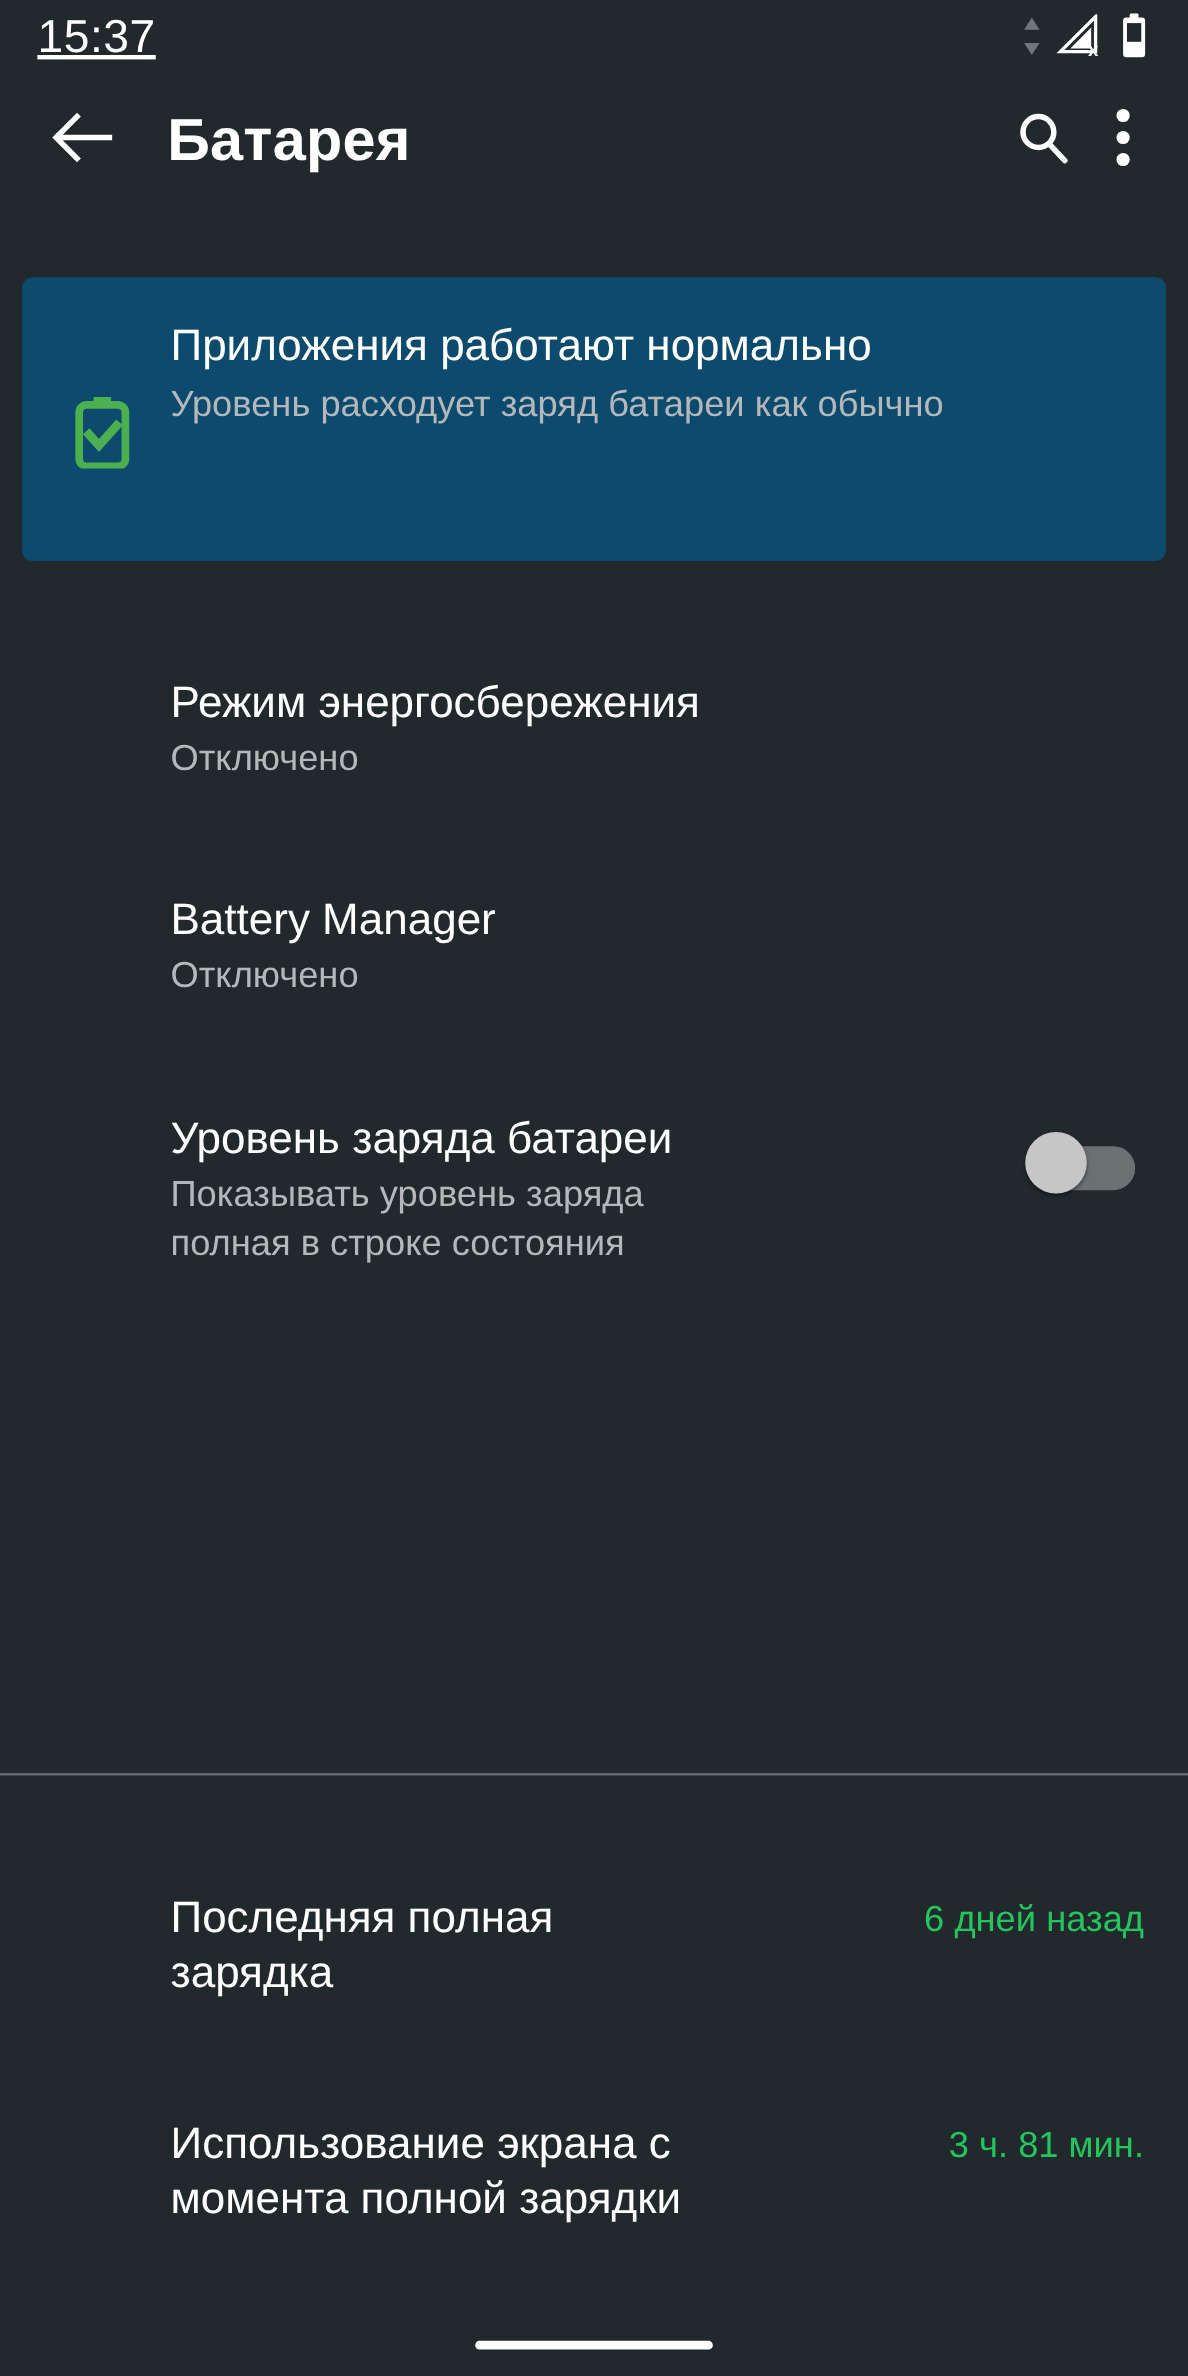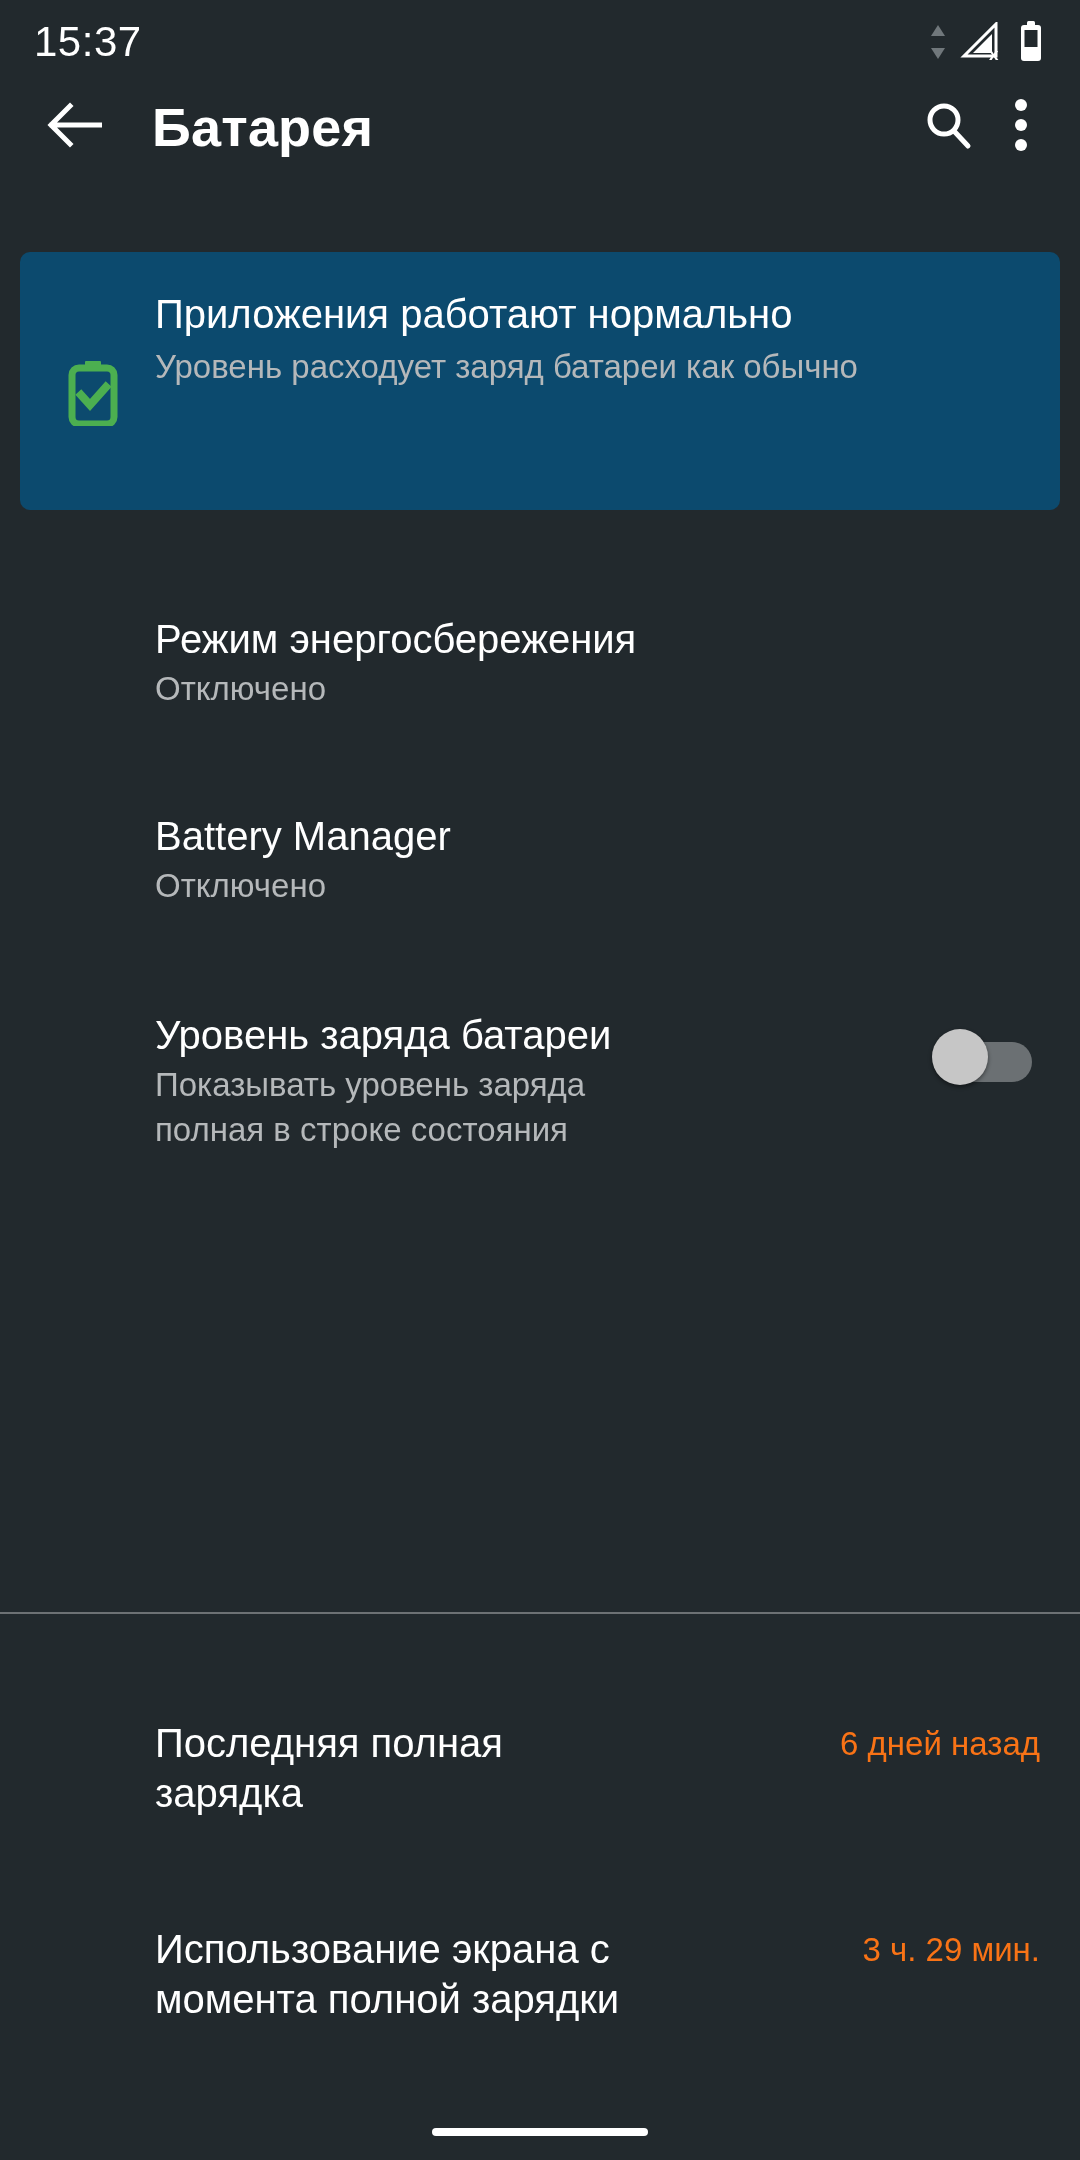--- a/index.html
+++ b/index.html
@@ -23,24 +23,25 @@
     overflow: hidden;
   }
 
   
   .status-bar {
     position: absolute;
     left: 0; top: 0;
     width: 1080px;
     height: 72px;
     display: flex;
-    align-items: center;
+    align-items: flex-start;
     justify-content: space-between;
     padding: 12px 36px 0 34px;
     box-sizing: border-box;
+    text-decoration: underline;
   }
   .status-clock {
     font-size: 42px;
     font-weight: 400;
     letter-spacing: 0.5px;
     color: #ffffff;
     line-height: 1;
   }
   .status-icons {
     display: flex;
@@ -147,21 +148,21 @@
   .row-sub {
     font-size: 33px;
     line-height: 45px;
     color: #b5b8ba;
     margin-top: 2px;
   }
   .row-sub.wide { max-width: 440px; }
   .row-value {
     font-size: 33px;
     line-height: 42px;
-    color: #f97316;
+    color: #22c55e;
     white-space: nowrap;
     margin-left: 26px;
     flex: 0 0 auto;
   }
 
   .row.power-save { padding-top: 26px; padding-bottom: 26px; }
   .row.battery-manager { padding-top: 26px; padding-bottom: 26px; }
   .row.battery-percent { padding-top: 28px; padding-bottom: 36px; }
   .row.last-full { padding-top: 30px; padding-bottom: 30px; }
   .row.screen-usage { padding-top: 28px; padding-bottom: 28px; }
@@ -335,20 +336,20 @@
       <div class="row-texts">
         <div class="row-title wrapped">Последняя полная зарядка</div>
       </div>
       <div class="row-value">6 дней назад</div>
     </div>
 
     <div class="row screen-usage">
       <div class="row-texts">
         <div class="row-title wrapped">Использование экрана с момента полной зарядки</div>
       </div>
-      <div class="row-value">3 ч. 29 мин.</div>
+      <div class="row-value">3 ч. 81 мин.</div>
     </div>
 
   </div>
 
   <div class="nav-pill"></div>
 
 </div>
 
 </body></html>

